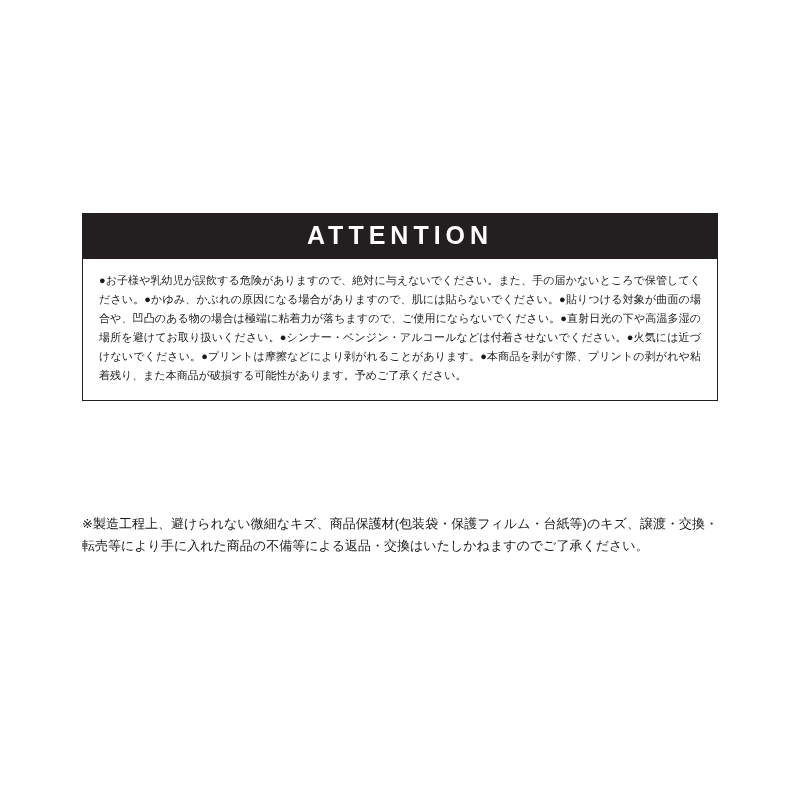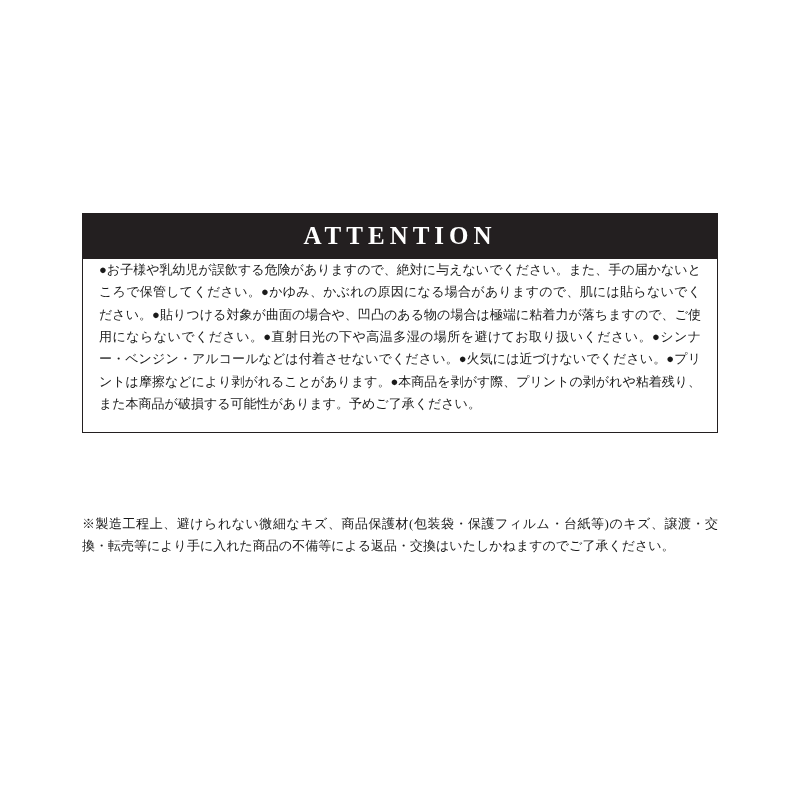--- a/index.html
+++ b/index.html
@@ -13,21 +13,20 @@
     font-family: "Liberation Sans", "DejaVu Sans", sans-serif;
     color: #1a1a1a;
     overflow: hidden;
   }
 
   .page {
     position: relative;
     width: 800px;
     height: 800px;
     box-sizing: border-box;
-    font-family: Liberation Serif, serif;
   }
 
   
   .attention-panel {
     position: absolute;
     left: 82px;
     top: 213px;
     width: 636px;
     box-sizing: border-box;
     border: 1px solid #231f20;
@@ -43,22 +42,22 @@
 
   .attention-title {
     font-size: 25px;
     font-weight: bold;
     letter-spacing: 5px;
     line-height: 1;
     display: block;
   }
 
   .attention-body {
-    padding: 0 16px 16px 16px;
-    font-size: 13px;
+    padding: 12px 16px 16px 16px;
+    font-size: 11px;
     line-height: 1.72;
     color: #1a1a1a;
     text-align: justify;
     text-justify: inter-character;
     word-break: break-all;
   }
 
   
   .note {
     position: absolute;

